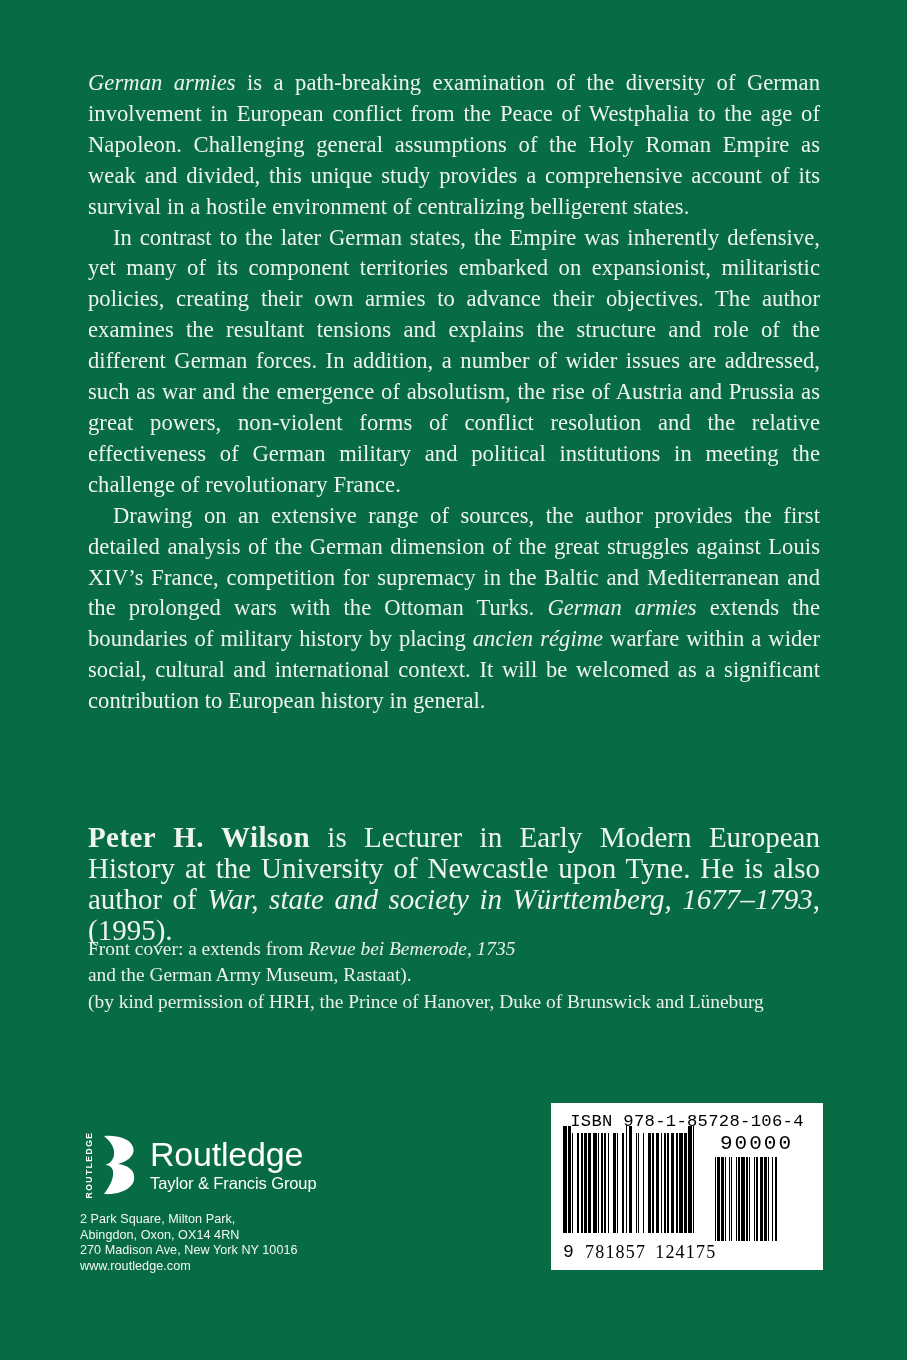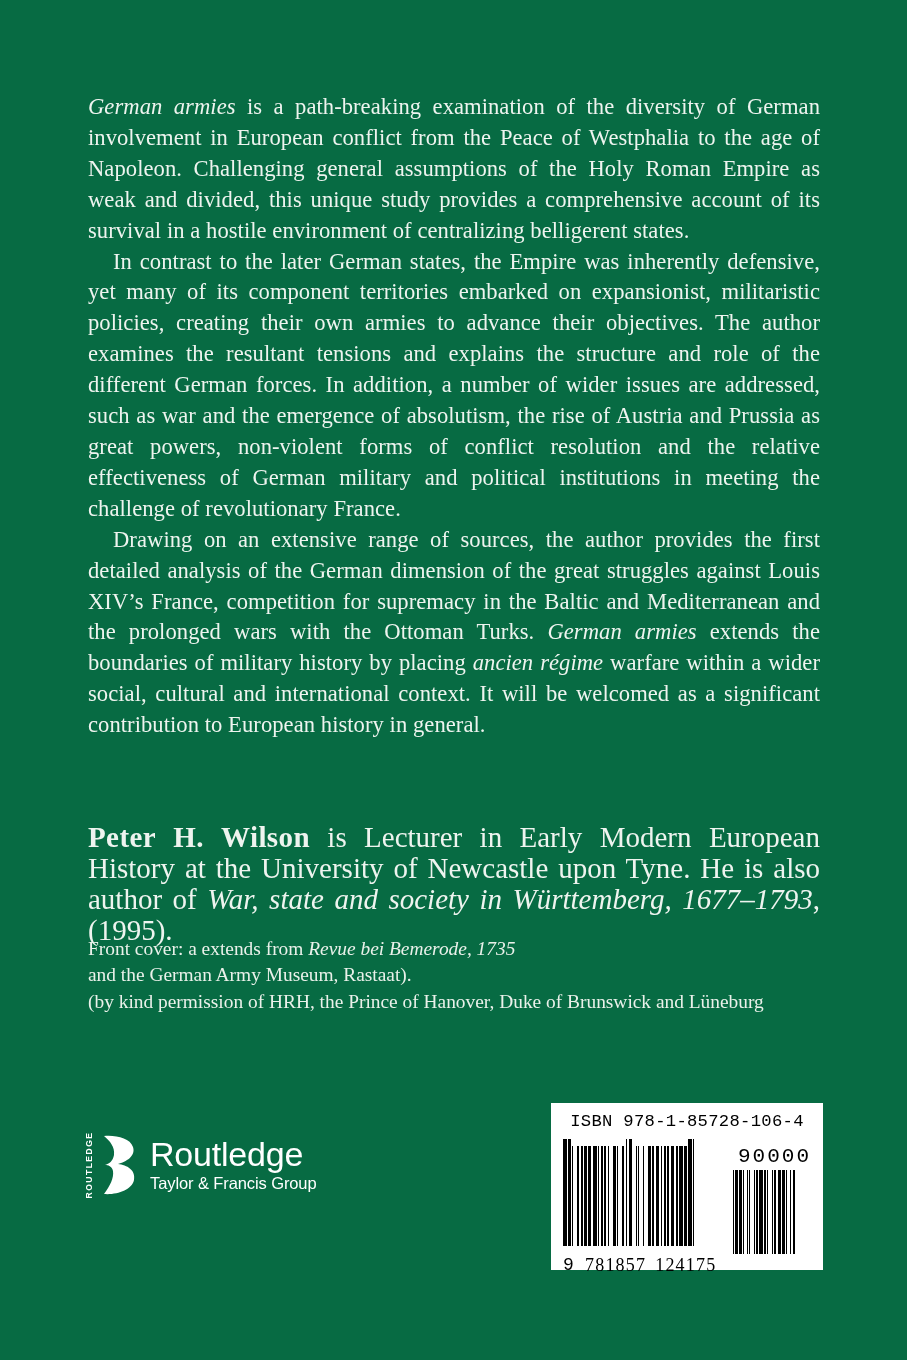--- a/index.html
+++ b/index.html
@@ -16,21 +16,21 @@
     overflow: hidden;
     font-family: "Liberation Serif", "DejaVu Serif", serif;
     color: #f2f6f2;
     box-sizing: border-box;
   }
 
   
   #blurb {
     position: absolute;
     left: 88px;
-    top: 92px;
+    top: 68px;
     width: 732px;
   }
   .para {
     margin: 0;
     font-size: 22.6px;
     line-height: 30.9px;
     text-align: justify;
     text-justify: inter-word;
     letter-spacing: 0.05px;
     color: #eef4ef;
@@ -158,22 +158,22 @@
     font-size: 17.2px;
     line-height: 19px;
     color: #000000;
     text-align: center;
     letter-spacing: 0.3px;
     white-space: nowrap;
   }
   #bc-main-area {
     display: flex;
     align-items: flex-start;
-    justify-content: space-between;
-    margin-top: 15px;
+    justify-content: flex-start;
+    margin-top: 2px;
     flex: 1;
   }
   #bc-left { width: 152px; display: flex; flex-direction: column; }
   #bc-right { width: 78px; display: flex; flex-direction: column; align-items: flex-end; }
   .bars {
     display: flex;
     align-items: flex-end;
     height: 100px;
     width: 100%;
   }
@@ -234,20 +234,26 @@
       <div class="logo-mark">
         <svg width="38" height="62" viewBox="0 0 38 62" aria-hidden="true">
           <path d="M4 2 C16 1, 30 4, 33 13 C36 22, 26 28, 18 30 C27 31, 36 36, 34 46 C32 56, 17 61, 4 60 C10 52, 14 44, 13 37 C12 32, 8 31, 5 31 C9 30, 13 27, 14 21 C15 13, 10 7, 4 2 Z" fill="#ffffff"></path>
         </svg>
       </div>
       <div class="logo-words">
         <div class="brand">Routledge</div>
         <div class="sub">Taylor &amp; Francis Group</div>
       </div>
     </div>
+    <div id="address">
+        <div>2 Park Square, Milton Park,</div>
+        <div>Abingdon, Oxon, OX14 4RN</div>
+        <div>270 Madison Ave, New York NY 10016</div>
+        <div>www.routledge.com</div>
+      </div>
   </div>
 
   <div id="barcode-box">
     <div id="isbn-text">ISBN 978-1-85728-106-4</div>
     <div id="bc-main-area">
       <div id="bc-left">
         <div class="bars">
             <div class="bar guard" style="width: 3.75px;"></div>
             <div class="spc" style="width: 1.25px;"></div>
             <div class="bar guard" style="width: 2.5px;"></div>

